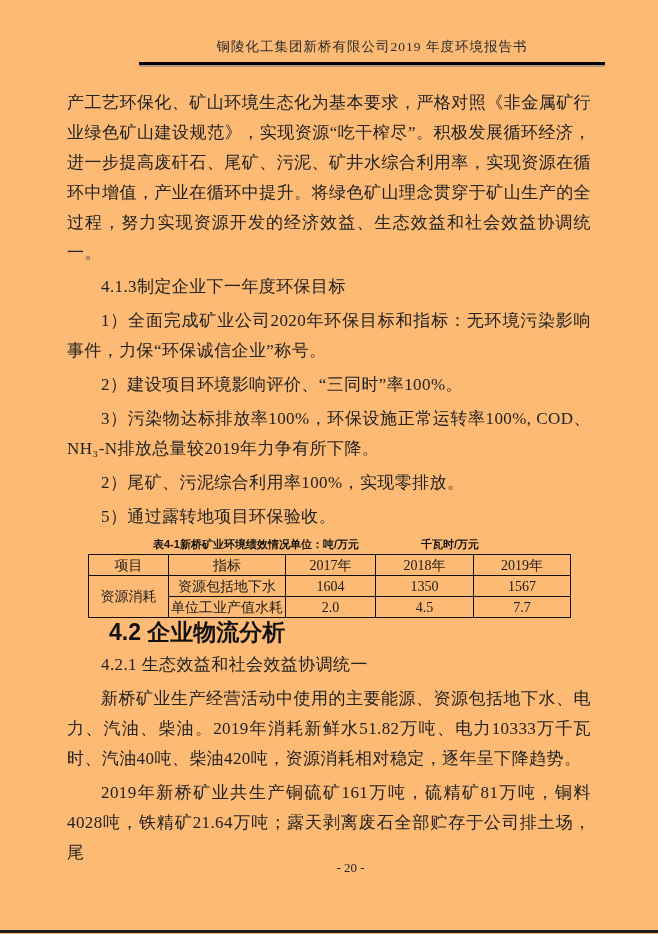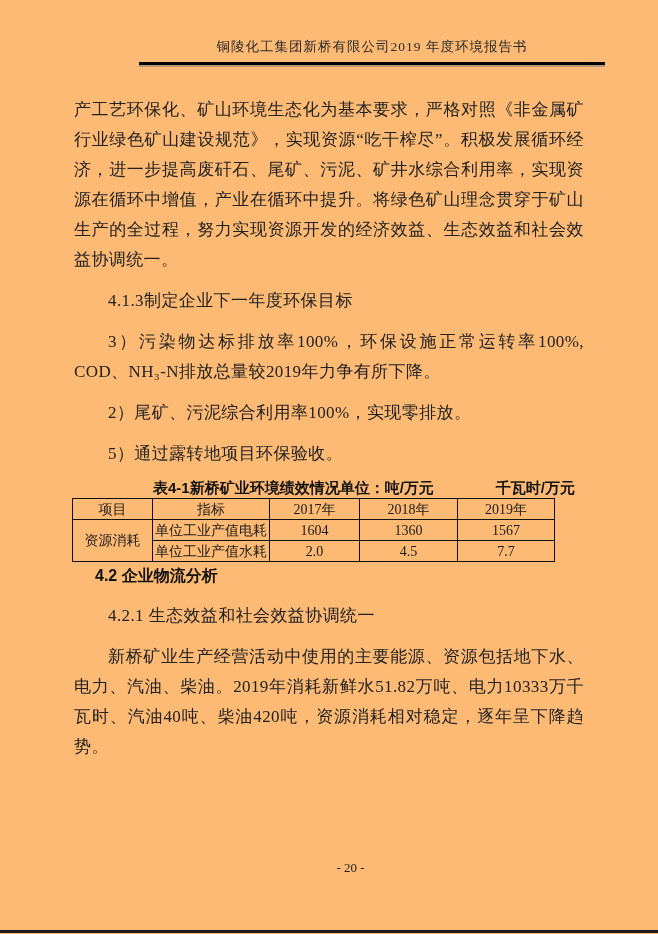--- a/index.html
+++ b/index.html
@@ -25,54 +25,54 @@
     background:#000;
     margin:6px auto 0 auto;
     box-shadow:0 2px 0 rgba(125,125,125,.55);
   }
   
   .content{
     position:absolute;
     left:63px;top:84px;width:532px;
   }
   .para{
-    margin:11px;
+    margin:4px;
     font-size:17px;
     line-height:30px;
     letter-spacing:0.4px;
     text-align:justify;
     text-indent:2em;
     color:#222;
   }
   .para.no-indent{text-indent:0;}
   .h-bold{
     margin:0;
     font-family:"Liberation Sans","DejaVu Sans",sans-serif;
     font-weight:bold;
-    font-size:16px;
+    font-size:23px;
     line-height:28px;
     text-indent:2em;
     color:#111;
   }
   
   .table-caption{
     display:flex;
     gap:62px;
     margin:2px 0 2px 90px;
     font-family:"Liberation Sans","DejaVu Sans",sans-serif;
     font-weight:bold;
-    font-size:15px;
+    font-size:11px;
     line-height:16px;
     color:#111;
   }
   table.perf{
     border-collapse:collapse;
     table-layout:fixed;
     width:482px;
-    margin-left:9px;
+    margin-left:25px;
   }
   table.perf td{
     border:1.5px solid #111;
     text-align:center;
     vertical-align:middle;
     font-size:14px;
     line-height:19px;
     height:20px;
     padding:0 2px;
     color:#1a1a1a;
@@ -106,21 +106,23 @@
 
   <div class="header-title">铜陵化工集团新桥有限公司2019 年度环境报告书</div>
   <div class="header-rule"></div>
 
   <div class="content">
 
     <p class="para no-indent">产工艺环保化、矿山环境生态化为基本要求，严格对照《非金属矿行业绿色矿山建设规范》，实现资源“吃干榨尽”。积极发展循环经济，进一步提高废矸石、尾矿、污泥、矿井水综合利用率，实现资源在循环中增值，产业在循环中提升。将绿色矿山理念贯穿于矿山生产的全过程，努力实现资源开发的经济效益、生态效益和社会效益协调统一。</p>
 
     <p class="para">4.1.3制定企业下一年度环保目标</p>
 
+    <p class="para">1）全面完成矿业公司2020年环保目标和指标：无环境污染影响事件，力保“环保诚信企业”称号。</p>
 
+    <p class="para">2）建设项目环境影响评价、“三同时”率100%。</p>
 
     <p class="para">3）污染物达标排放率100%，环保设施正常运转率100%, COD、NH₃-N排放总量较2019年力争有所下降。</p>
 
     <p class="para">2）尾矿、污泥综合利用率100%，实现零排放。</p>
 
     <p class="para">5）通过露转地项目环保验收。</p>
 
 
 
     <div class="table-caption">
@@ -139,41 +141,42 @@
       <tbody>
         <tr>
           <td>项目</td>
           <td>指标</td>
           <td>2017年</td>
           <td>2018年</td>
           <td>2019年</td>
         </tr>
         <tr>
           <td rowspan="2">资源消耗</td>
-          <td>单位工业产值电耗</td>
+          <td>资源包括地下水</td>
           <td>1604</td>
-          <td>1360</td>
+          <td>1350</td>
           <td>1567</td>
         </tr>
         <tr>
           <td>单位工业产值水耗</td>
           <td>2.0</td>
           <td>4.5</td>
           <td>7.7</td>
         </tr>
       </tbody>
     </table>
 
     <p class="h-bold">4.2 企业物流分析</p>
 
     <p class="para">4.2.1 生态效益和社会效益协调统一</p>
 
     <p class="para">新桥矿业生产经营活动中使用的主要能源、资源包括地下水、电力、汽油、柴油。2019年消耗新鲜水51.82万吨、电力10333万千瓦时、汽油40吨、柴油420吨，资源消耗相对稳定，逐年呈下降趋势。</p>
 
 
+    <p class="para">2019年新桥矿业共生产铜硫矿161万吨，硫精矿81万吨，铜料4028吨，铁精矿21.64万吨；露天剥离废石全部贮存于公司排土场，尾</p>
 
   </div>
 
   <div class="page-number">- 20 -</div>
 
   <div class="bottom-edge"></div>
 
 </div>
 
 </body></html>

